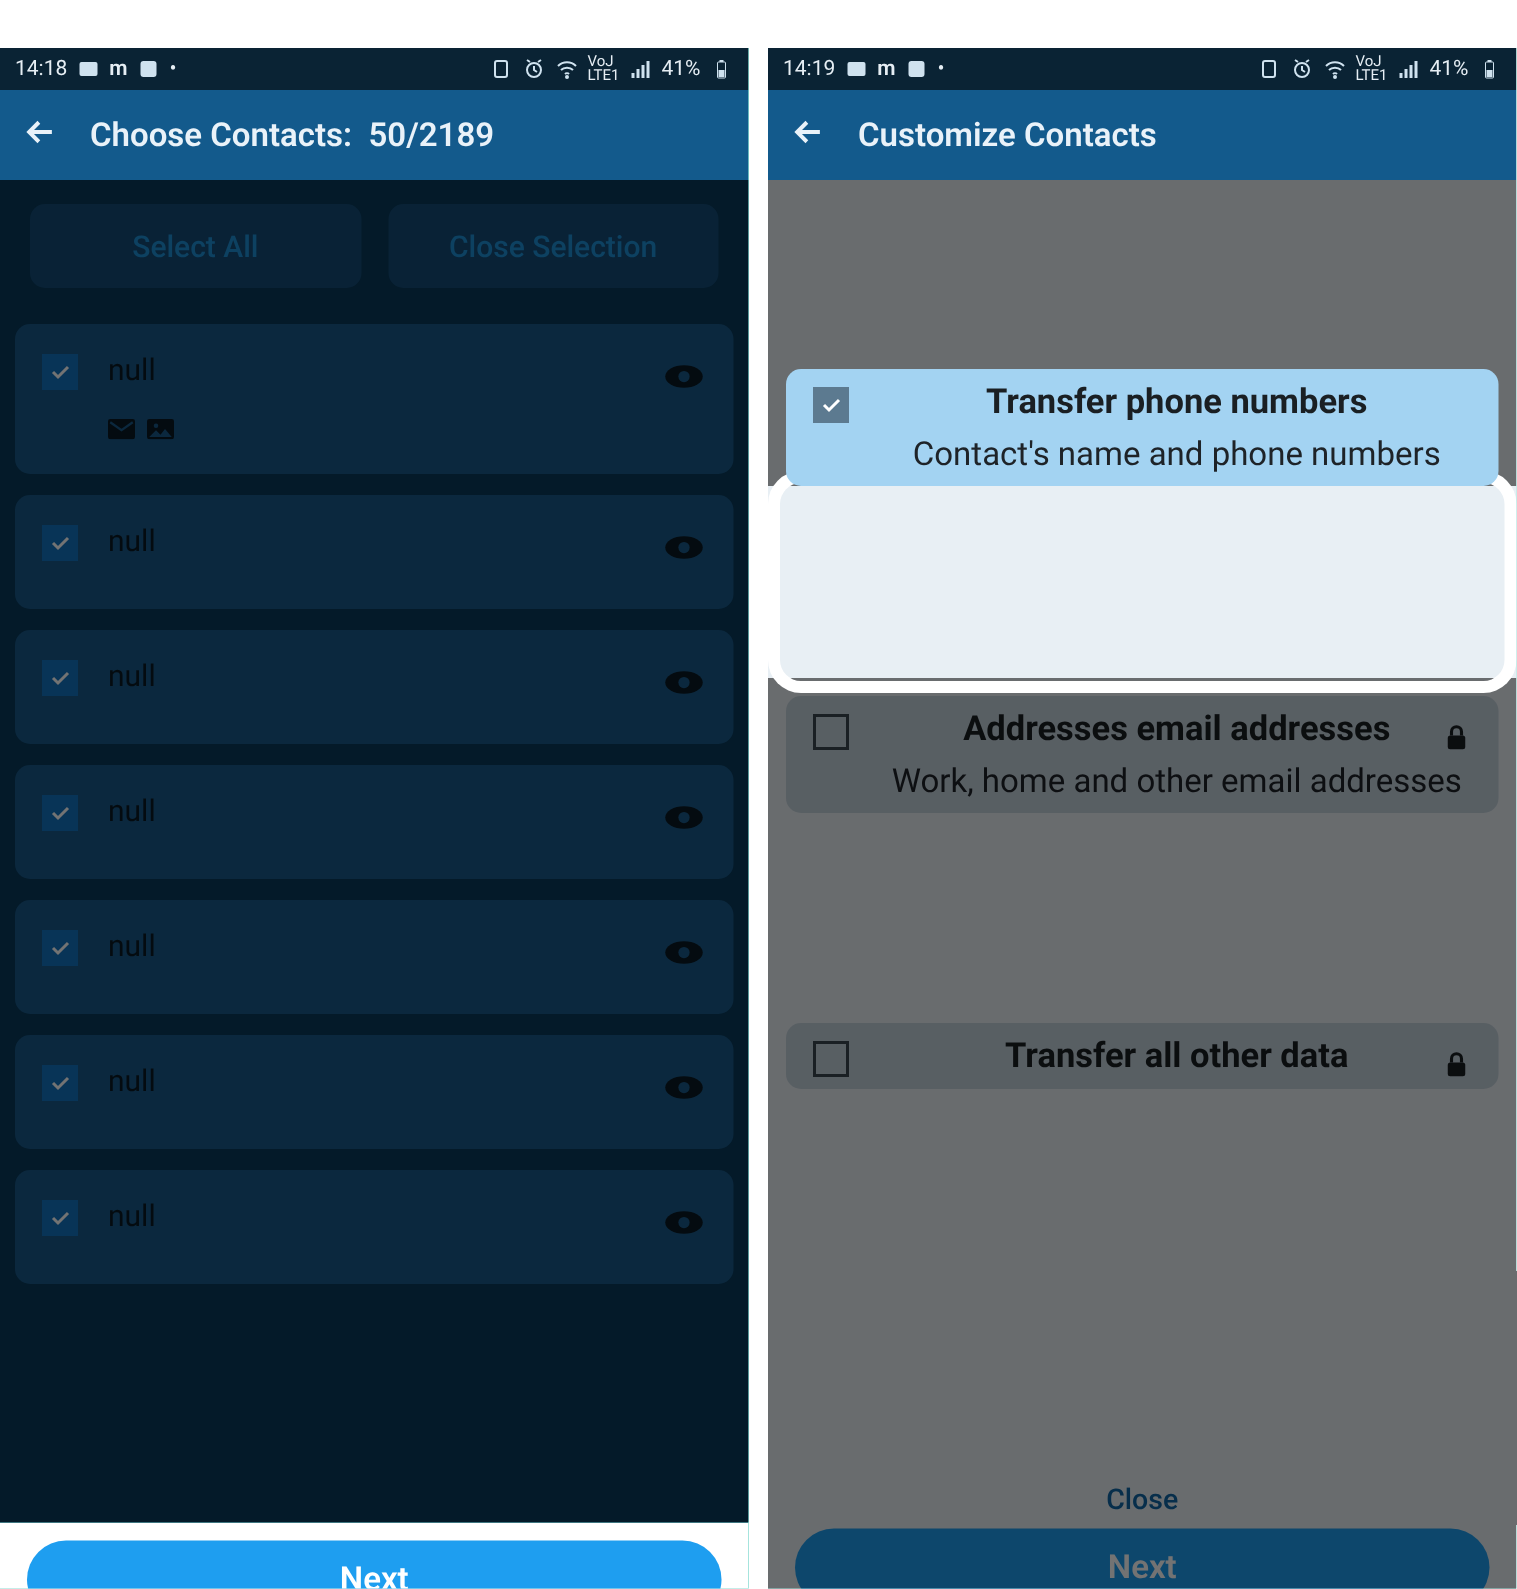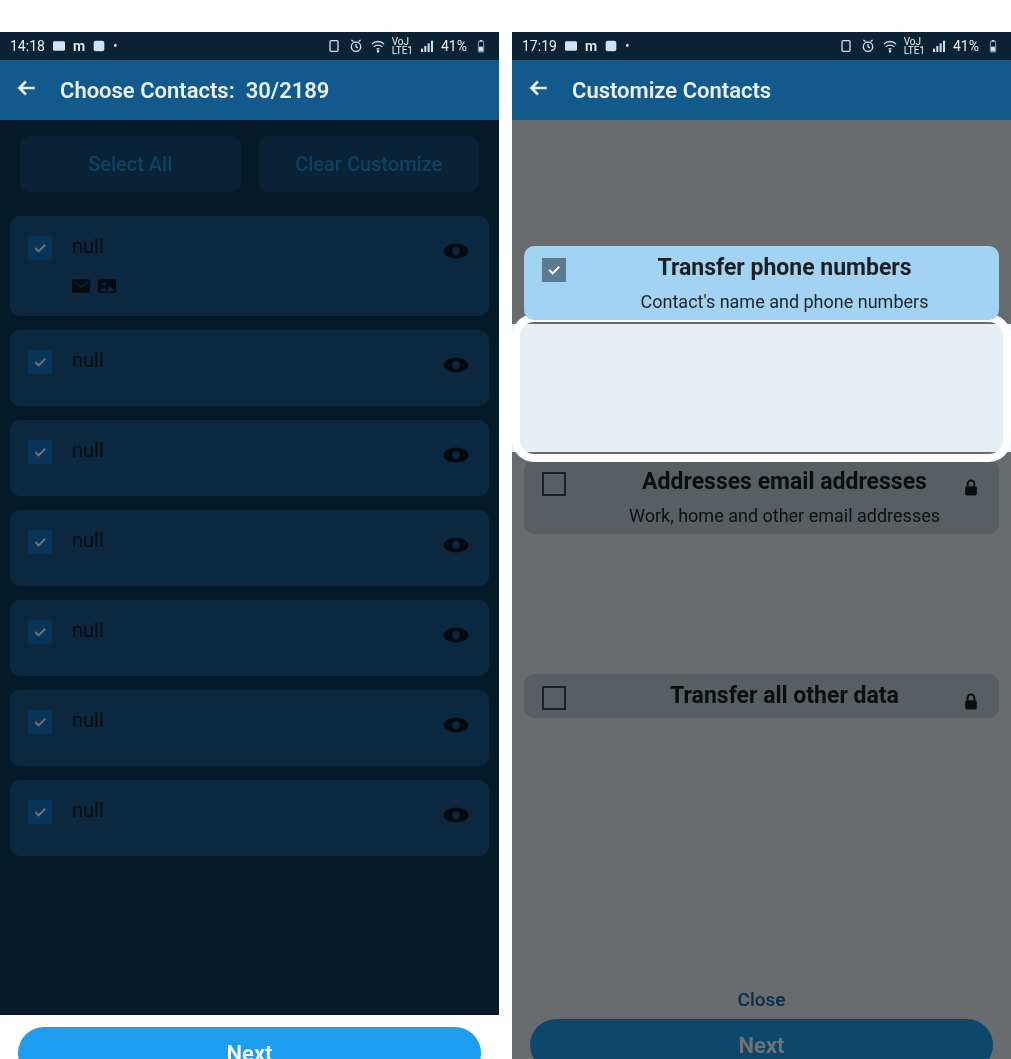--- a/index.html
+++ b/index.html
@@ -104,21 +104,21 @@
   }
   .optcard.hl { background:#a3d3f2; z-index:30; }
   .optcard.plain { background:#c4d2dc; }
   .optcard .cb {
     width:24px; height:24px; flex-shrink:0; margin-top:4px;
   }
   .cb.checked { background:#5c7a90; display:flex; align-items:center; justify-content:center;}
   .cb.unchecked { border:2px solid #3a4750;}
   .optcard .tx { flex:1; }
   .optcard .tt { font-size:23px; font-weight:700; color:#1a1f23; }
-  .optcard .sb { font-size:18px; color:#1e2328; margin-top:10px;}
+  .optcard .sb { font-size:22px; color:#1e2328; margin-top:10px;}
   .optcard .lock { position:absolute; right:18px; top:18px; width:20px; height:24px;}
   .gap-lg { height: 100px; }
   .bottom2 {
     position:absolute; left:0; right:0; bottom:0;
     padding: 6px 18px 20px;
     display:flex; flex-direction:column; align-items:center; gap:8px;
   }
   .close { color:#1067a6; font-size:19px; font-weight:500;}
   .nextbtn2 {
     width:100%; height:52px; border-radius:26px; background:#1e9ef0; color:#fff; font-size:22px; font-weight:600;
@@ -186,28 +186,28 @@
         </svg>
       </span>
   </div>
 
   <div class="appbar">
     <span><svg width="26" height="26" viewBox="0 0 24 24" fill="none" stroke="#e9f2f9" stroke-width="2.4">
           <path d="M19 12H5M11 18l-6-6 6-6"></path>
         </svg></span>
     <span class="title">
       <span>Choose Contacts:</span>
-      &nbsp;<span>30/2189</span>
+      &nbsp;<span>50/2189</span>
     </span>
   </div>
 
   <div class="body">
     <div class="btn-row">
       <div class="pill">Select All</div>
-      <div class="pill">Clear Customize</div>
+      <div class="pill">Close Selection</div>
     </div>
 
     <div class="cards" id="cards">
         <div class="card">
           <div class="chk">
             <svg viewBox="0 0 24 24" fill="none" stroke="#fff" stroke-width="3">
               <path d="M5 12l5 5L20 7"></path>
             </svg>
           </div>
           <div class="nm"><span>null</span><div class="sub">
@@ -303,21 +303,21 @@
     <div class="dim"></div>
   </div>
 
   <div class="bottom">
     <div class="nextbtn">Next</div>
   </div>
 </div>
 
 <div class="phone">
   <div class="statusbar">
-    <span>17:19</span>
+    <span>14:19</span>
     <span class="ic">
         <svg viewBox="0 0 24 24" fill="#cfe2ef">
           <rect x="3" y="5" width="18" height="14" rx="2"></rect>
         </svg>
       </span>
     <span style="font-weight:600">m</span>
     <span class="ic">
         <svg viewBox="0 0 24 24">
           <rect x="4" y="4" width="16" height="16" rx="3" fill="#cfe2ef"></rect>
         </svg>

